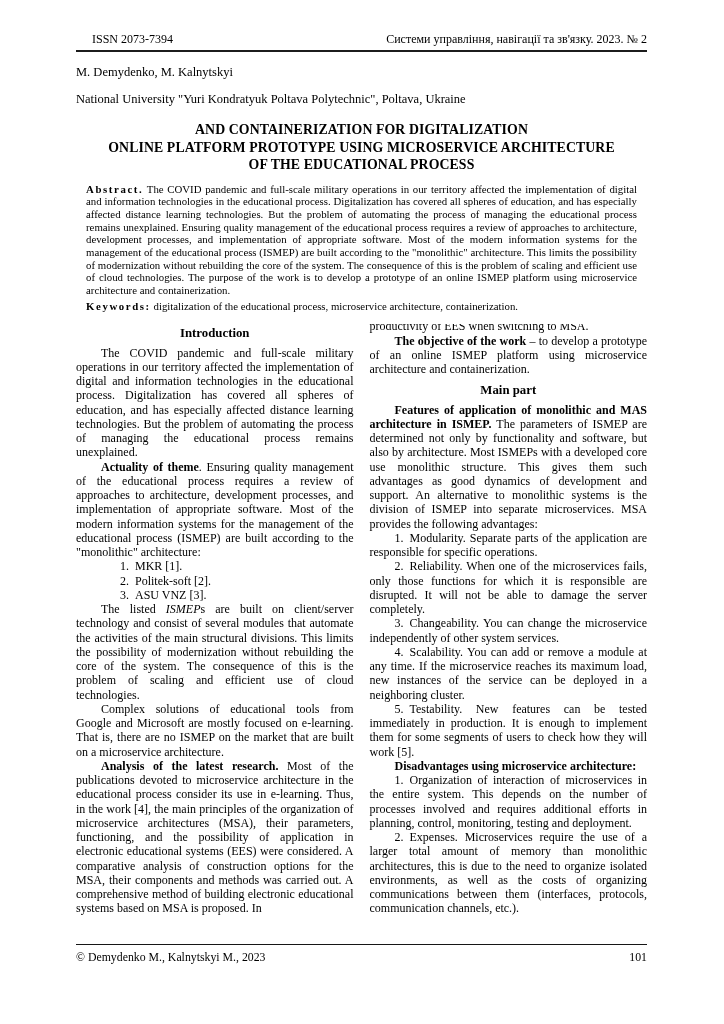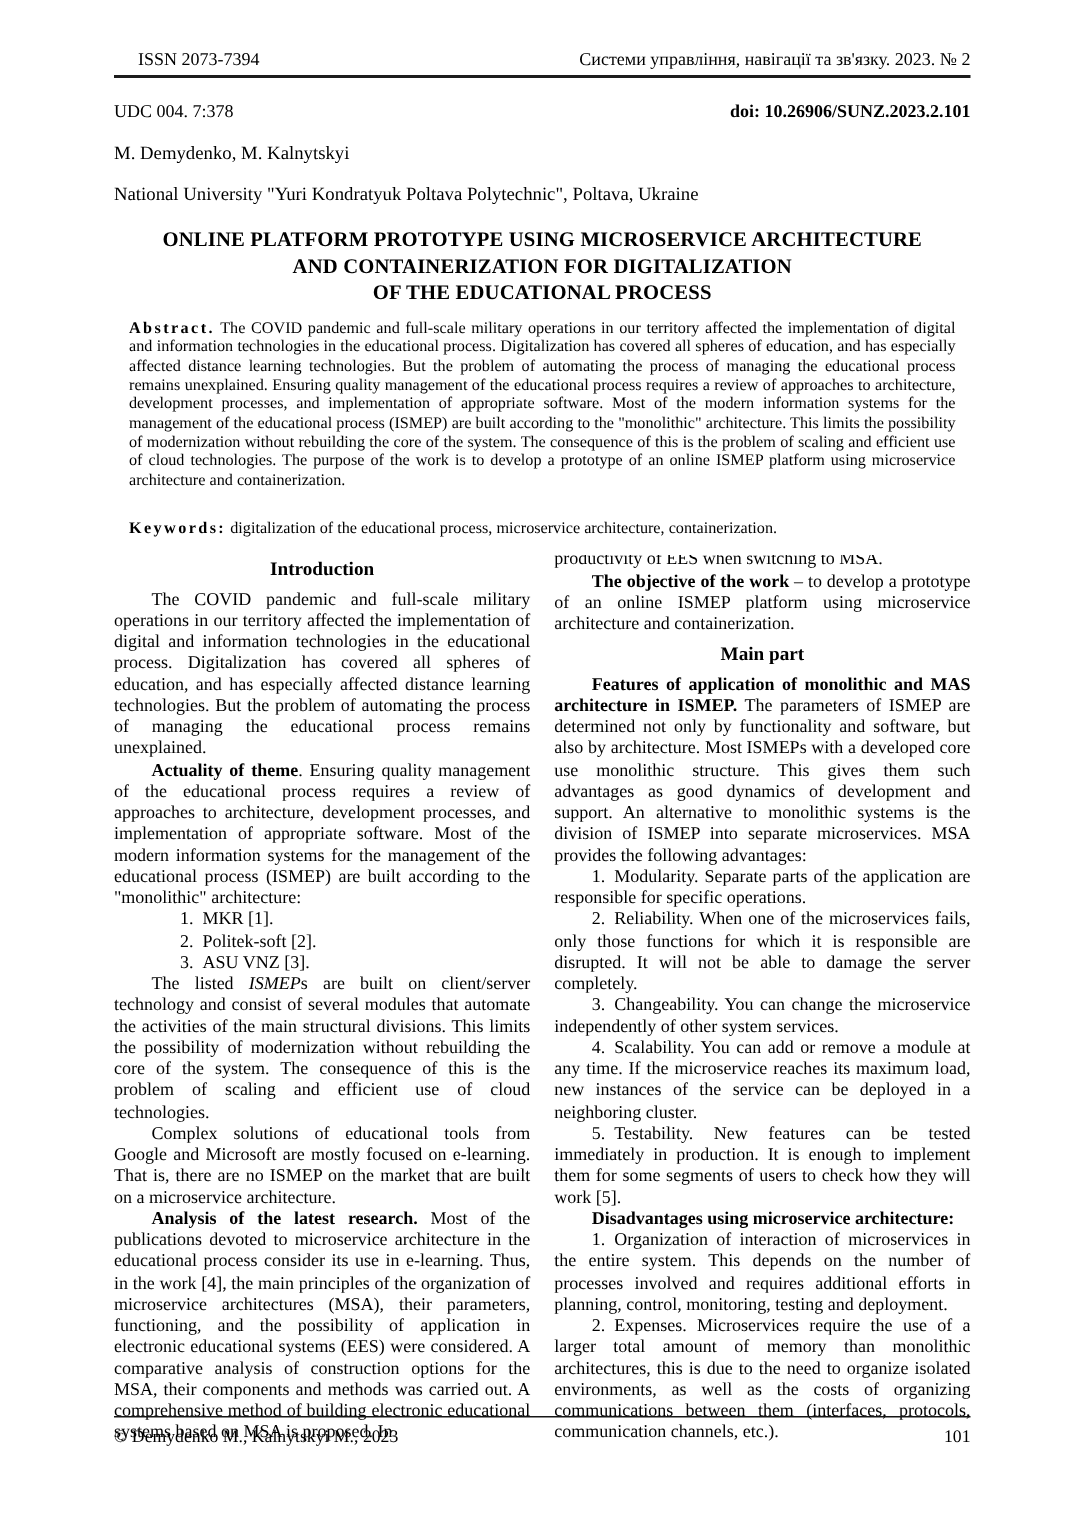--- a/index.html
+++ b/index.html
@@ -7,21 +7,21 @@
   .sheet{position:absolute;inset:0;padding:33px 77px 0 76px;box-sizing:border-box;}
   .hdr-row{display:flex;justify-content:space-between;align-items:baseline;font-size:12px;line-height:13px;margin-left:16px;}
   .hdr-rule{border-bottom:2.2px solid #1c1c1c;margin-top:4px;}
   .meta-row{display:flex;justify-content:space-between;align-items:baseline;margin-top:15px;font-size:12px;}
   .doi{font-weight:bold;}
   .authors{margin-top:13px;font-size:12.5px;}
   .affil{margin-top:12px;font-size:12.5px;}
   .title{margin-top:14px;text-align:center;font-weight:bold;font-size:13.8px;line-height:17.5px;letter-spacing:.1px;}
   .abstract{margin-top:9px;padding:0 10px;text-align:justify;font-size:10.8px;line-height:12.7px;}
   .ab-label{font-weight:bold;letter-spacing:1.6px;}
-  .kw{margin-top:19px;padding:0 10px;text-align:justify;font-size:10.8px;line-height:12.7px;}
+  .kw{margin-top:3px;padding:0 10px;text-align:justify;font-size:10.8px;line-height:12.7px;}
   .cols{display:flex;gap:16px;margin-top:11px;height:592px;overflow:hidden;align-items:flex-end;}
   .col{width:278px;font-size:12px;line-height:14.25px;text-align:justify;}
   .h2{text-align:center;font-weight:bold;font-size:12.8px;margin:7px 0 5px;text-indent:0;}
   .para{margin:0;text-indent:25px;}
   .para.noindent{text-indent:0;}
   .plist{padding-left:44px;text-align:left;}
   .page-footer{position:absolute;left:76px;right:77px;top:944px;border-top:1.6px solid #161616;display:flex;justify-content:space-between;align-items:flex-start;padding-top:5px;font-size:11.8px;}
   b{font-weight:bold;}
   i{font-style:italic;}
 </style>
@@ -29,31 +29,27 @@
 <body>
 
 <div class="sheet">
 
   <div class="hdr-row">
     <span>ISSN 2073-7394</span>
     <span>Системи управління, навігації та зв'язку. 2023. № 2</span>
   </div>
   <div class="hdr-rule"></div>
 
-  <div class="meta-row">
-    <span>UDC 004. 7:378</span>
-    <span class="doi">doi: 10.26906/SUNZ.2023.2.101</span>
-  </div>
 
   <div class="authors">M. Demydenko, M. Kalnytskyi</div>
   <div class="affil">National University "Yuri Kondratyuk Poltava Polytechnic", Poltava, Ukraine</div>
 
   <div class="title">
+    <div>AND CONTAINERIZATION FOR DIGITALIZATION</div>
     <div>ONLINE PLATFORM PROTOTYPE USING MICROSERVICE ARCHITECTURE</div>
-    <div>AND CONTAINERIZATION FOR DIGITALIZATION</div>
     <div>OF THE EDUCATIONAL PROCESS</div>
   </div>
 
   <div class="abstract"><span class="ab-label">Abstract.</span><span> The COVID pandemic and full-scale military operations in our territory affected the implementation of digital and information technologies in the educational process. Digitalization has covered all spheres of education, and has especially affected distance learning technologies. But the problem of automating the process of managing the educational process remains unexplained. Ensuring quality management of the educational process requires a review of approaches to architecture, development processes, and implementation of appropriate software. Most of the modern information systems for the management of the educational process (ISMEP) are built according to the "monolithic" architecture. This limits the possibility of modernization without rebuilding the core of the system. The consequence of this is the problem of scaling and efficient use of cloud technologies. The purpose of the work is to develop a prototype of an online ISMEP platform using microservice architecture and containerization.</span></div>
 
   <div class="kw"><span class="ab-label">Keywords:</span><span> digitalization of the educational process, microservice architecture, containerization.</span></div>
 
   <div class="cols">
     <div class="col">
         <div class="h2">Introduction</div>

